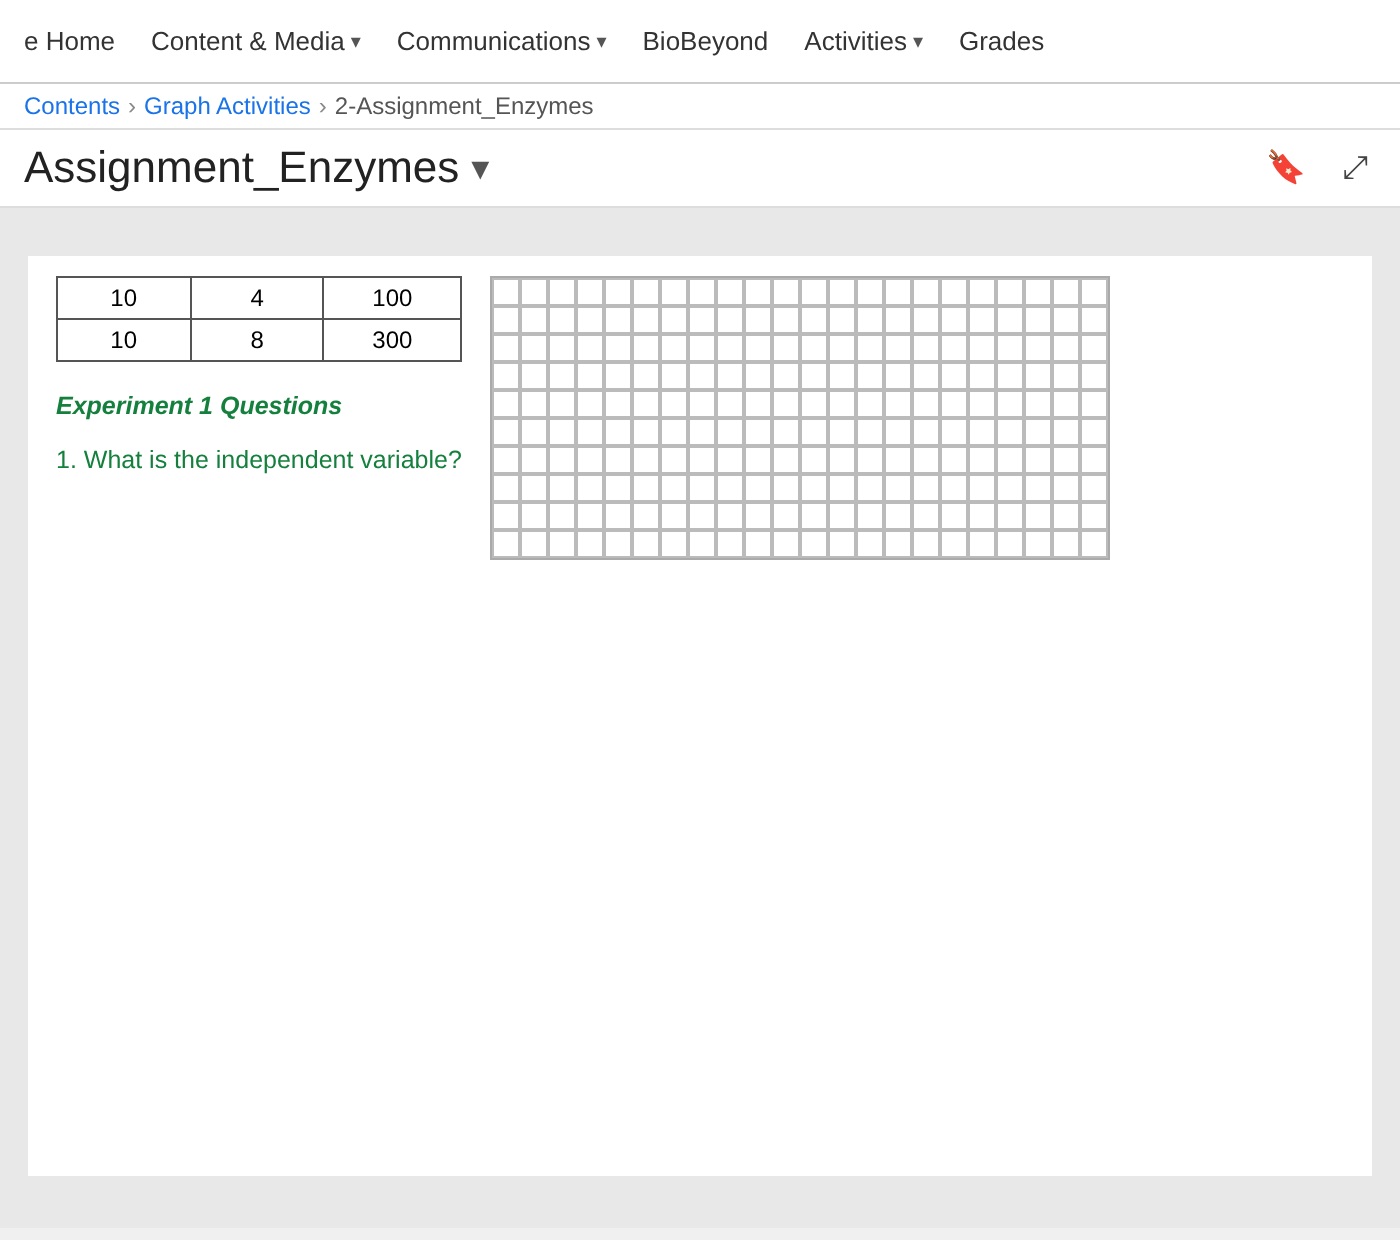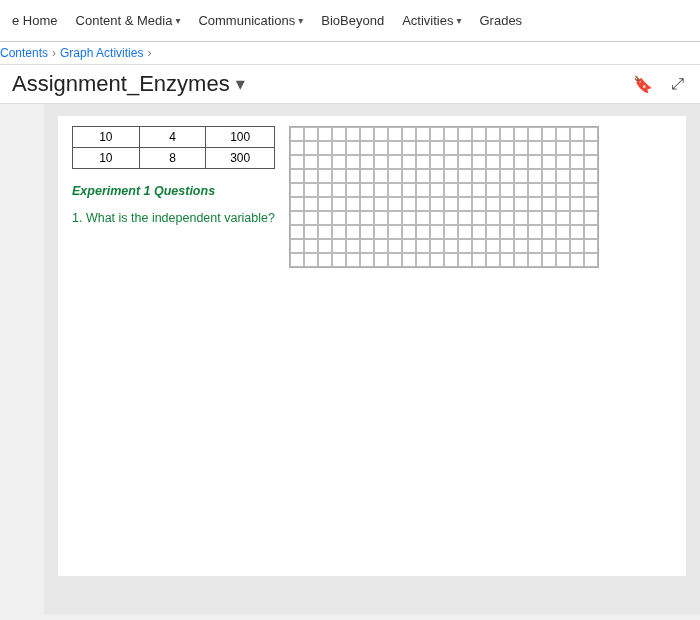--- a/index.html
+++ b/index.html
@@ -33,21 +33,21 @@
       gap: 3px;
     }
     .nav-arrow {
       font-size: 10px;
       color: #555;
     }
 
     
     #breadcrumb {
       background: #fff;
-      padding: 4px 0;
+      padding: 4px 12px;
       display: flex;
       align-items: center;
       gap: 4px;
       font-size: 12px;
       color: #555;
       border-bottom: 1px solid #ddd;
     }
     .breadcrumb-sep { color: #888; }
     .breadcrumb-link { color: #1a73e8; cursor: pointer; }
 
@@ -83,24 +83,23 @@
       font-size: 16px;
       color: #444;
       background: none;
       border: none;
       padding: 2px 4px;
     }
 
     
     #main-content {
       background: #e8e8e8;
-      padding: 12px 14px;
+      padding: 24px 14px;
       height: calc(620px - 40px - 28px - 42px);
       overflow-y: auto;
-      margin-left: 44px;
     }
 
     
     #content-area {
       background: #fff;
       padding: 10px 14px;
       min-height: 460px;
     }
 
     
@@ -198,20 +197,21 @@
   <div class="nav-item">
     <span>Grades</span>
   </div>
 </div>
 
 <div id="breadcrumb">
   <span class="breadcrumb-link">Contents</span>
   <span class="breadcrumb-sep">›</span>
   <span class="breadcrumb-link">Graph Activities</span>
   <span class="breadcrumb-sep">›</span>
+  <span>2-Assignment_Enzymes</span>
 </div>
 
 <div id="page-title-row">
   <div id="page-title">
     <span>Assignment_Enzymes</span>
     <span class="title-arrow">▾</span>
   </div>
   <div class="title-icons">
     <button class="title-icon-btn" title="Bookmark">🔖</button>
     <button class="title-icon-btn" title="Expand">⤢</button>

